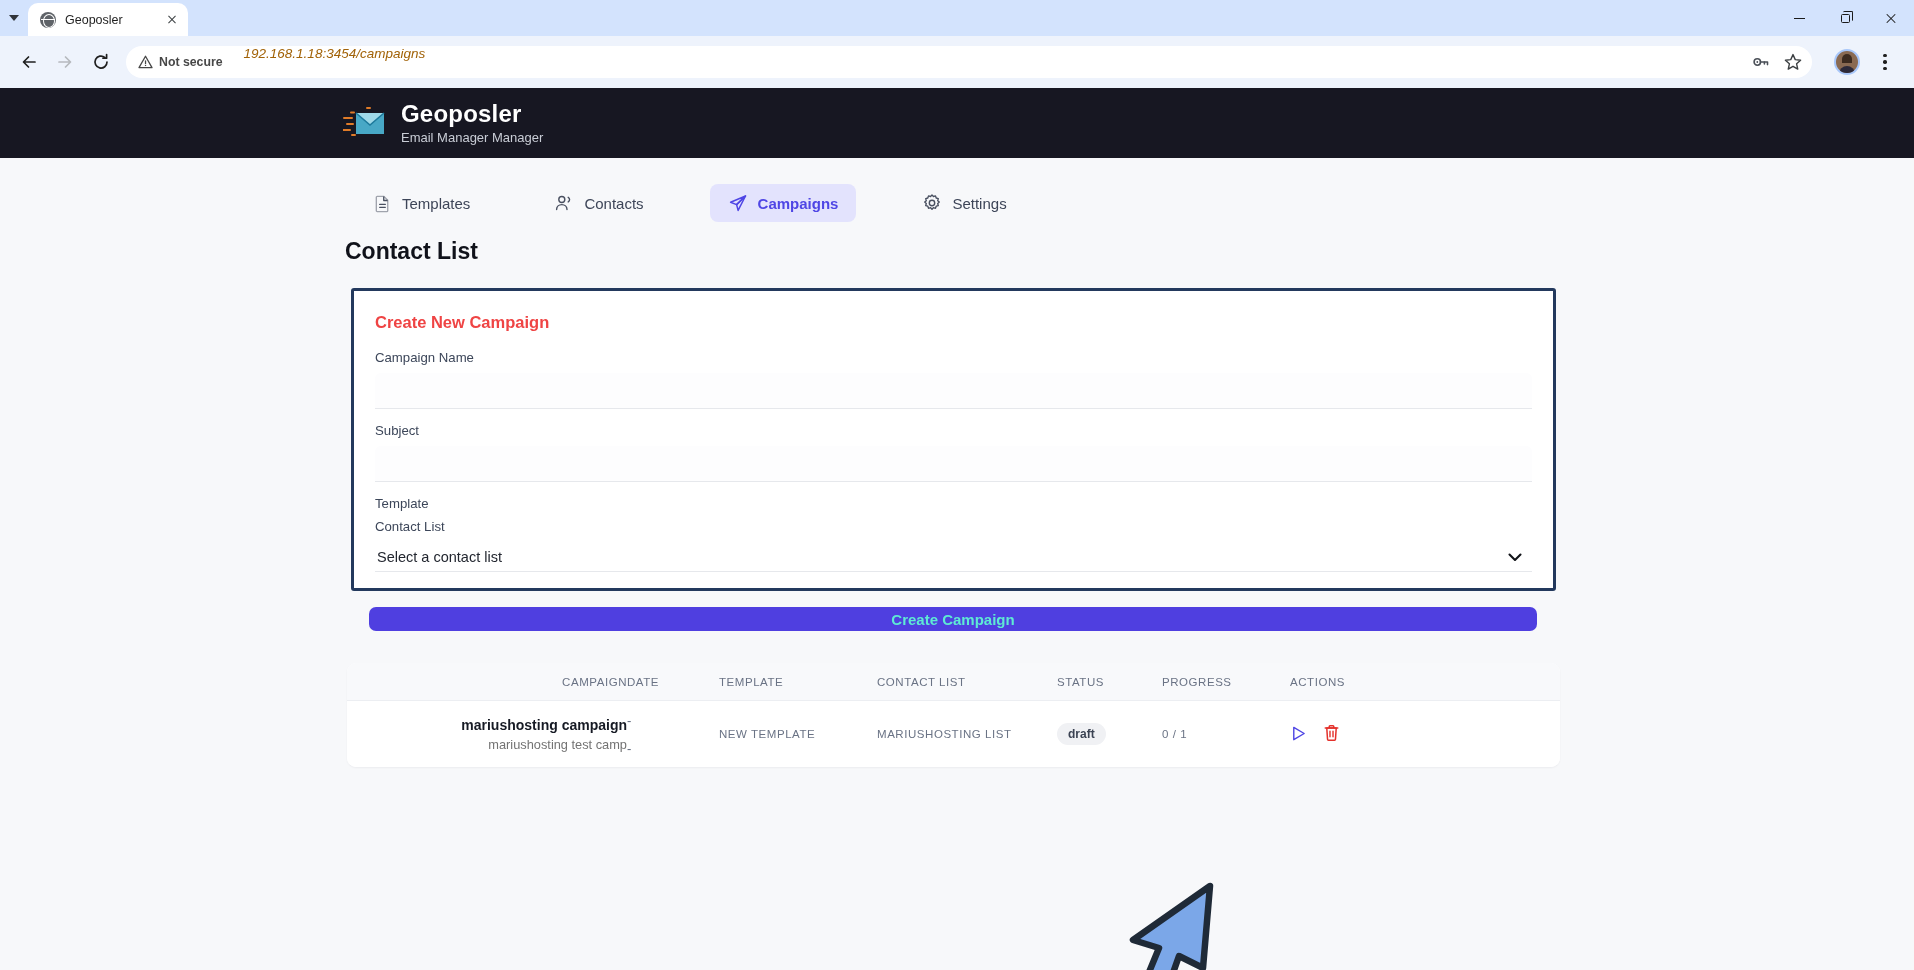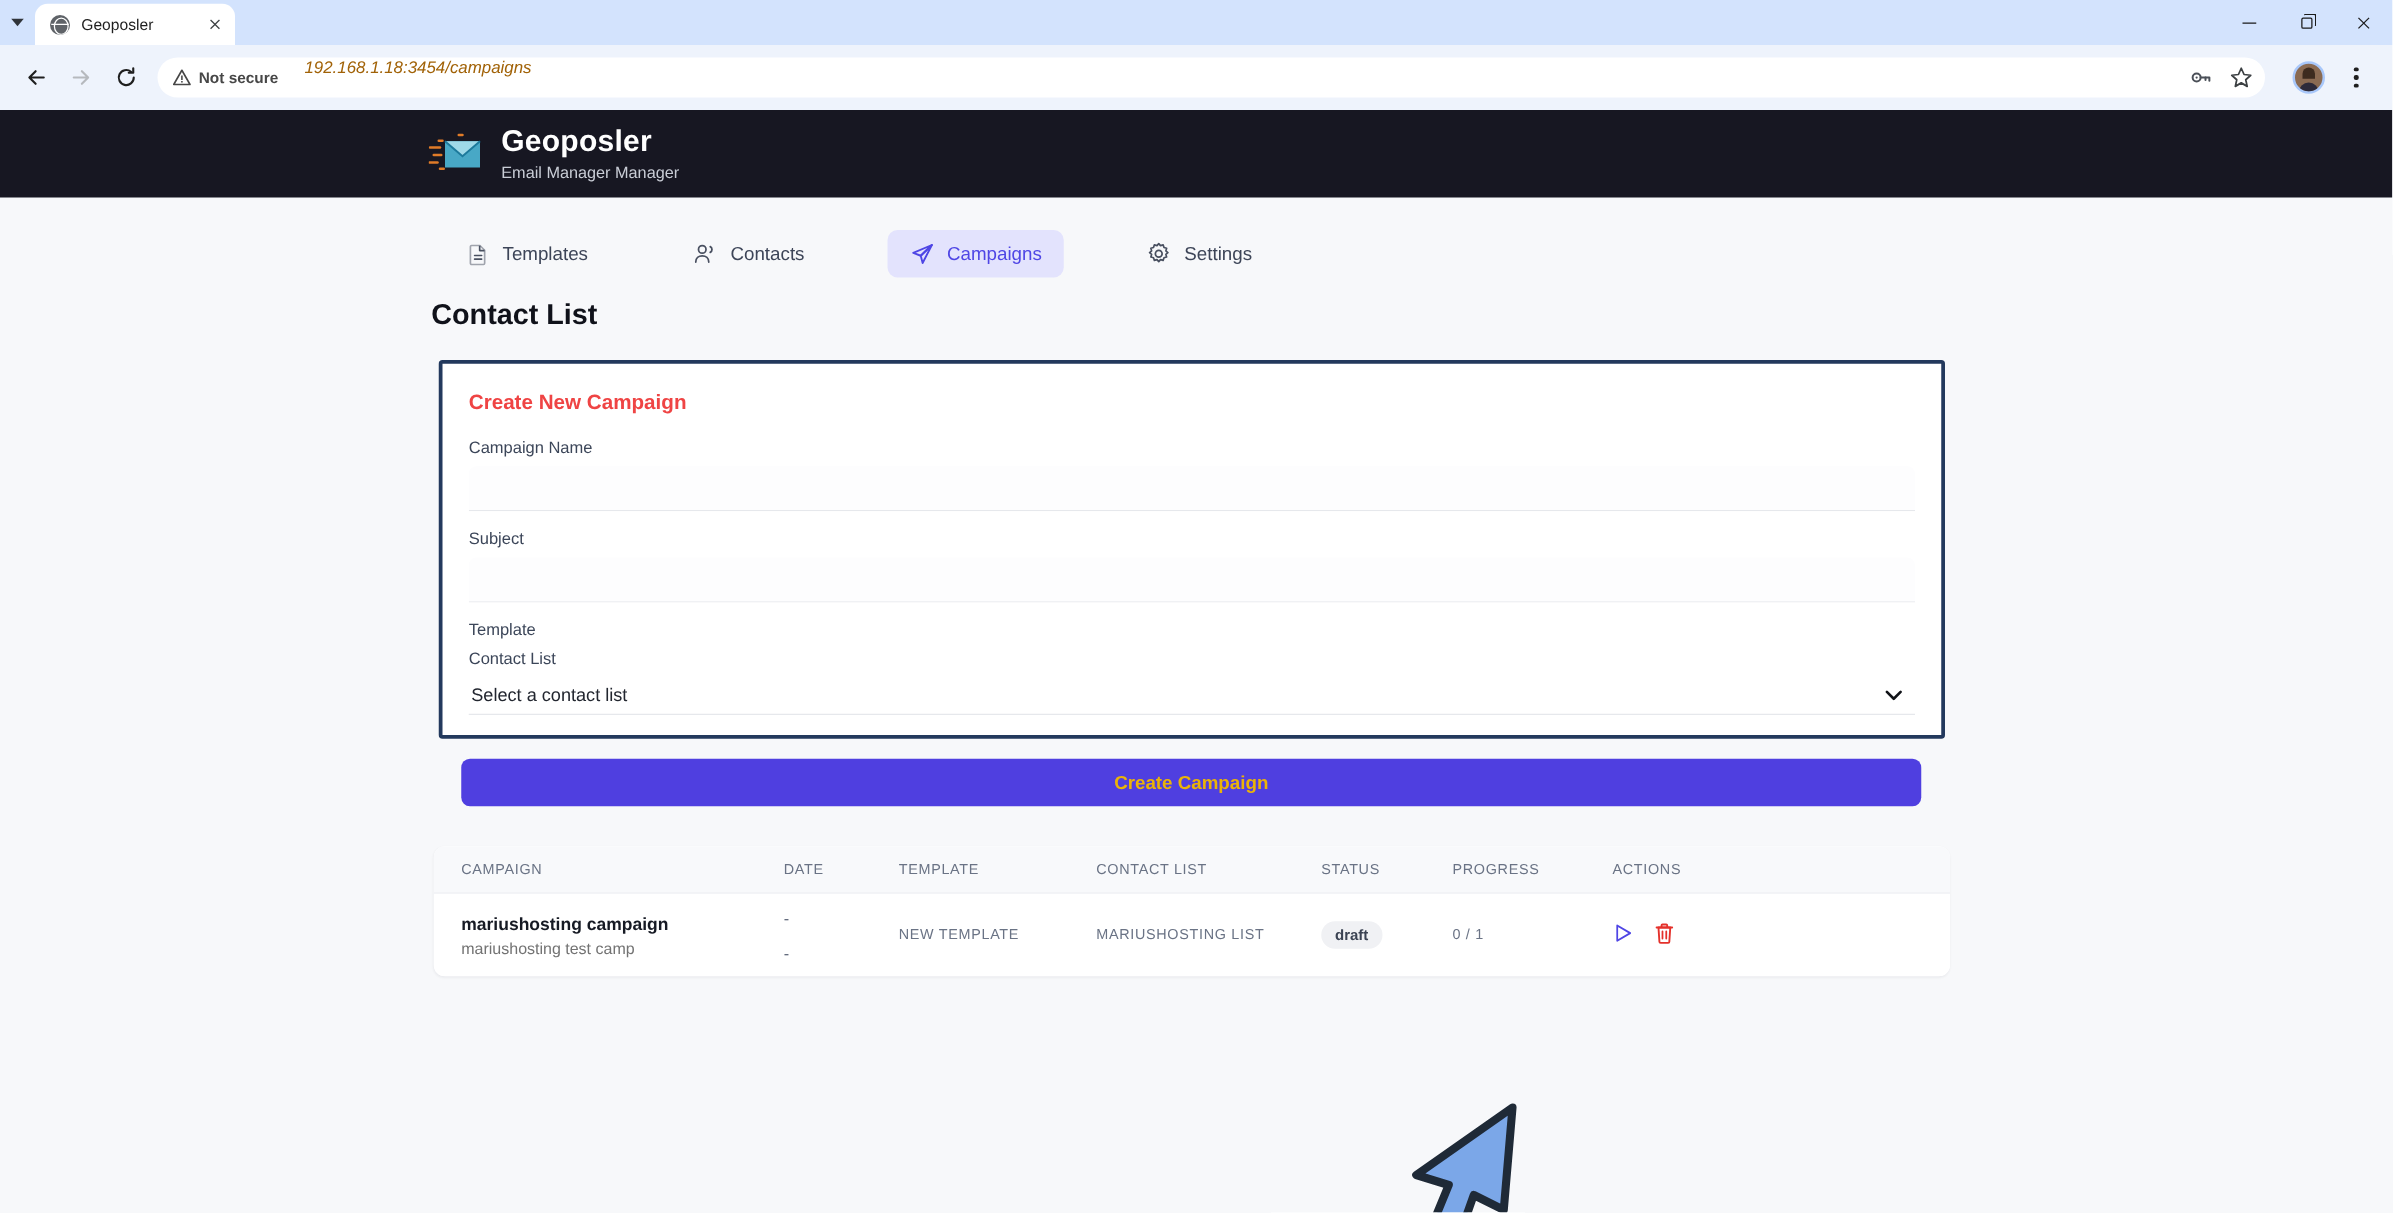--- a/index.html
+++ b/index.html
@@ -220,21 +220,21 @@
     padding-top: 16px;
     height: 74px;
   }
   .navtab {
     display: flex; align-items: center; gap: 10px;
     padding: 9px 18px;
     border-radius: 8px;
     font-size: 15px;
     color: #3d4558;
   }
-  .navtab.active { background: #e3e3fd; color: #4f46e5; }
+  .navtab.active { background: #e3e3fd; color: #4f46e5; font-weight: bold; }
   .navtab .ic { display: flex; align-items: center; }
 
   .page-title {
     font-size: 23px; font-weight: bold; color: #10121a;
     margin-left: 345px; margin-top: 6px;
   }
 
   .form-panel {
     margin-left: 351px;
     margin-top: 23px;
@@ -276,25 +276,25 @@
   }
   .field-select .chev {
     position: absolute; right: 10px; top: 50%;
     transform: translateY(-50%);
   }
 
   .create-btn {
     margin-left: 369px;
     margin-top: 16px;
     width: 1168px;
-    height: 38px;
+    height: 24px;
     background: #4f3fe0;
     border-radius: 7px;
     display: flex; align-items: center; justify-content: center;
-    color: #eab308; font-size: 15px; font-weight: bold;
+    color: #5eead4; font-size: 15px; font-weight: bold;
   }
 
   .table-card {
     margin-left: 347px;
     margin-top: 32px;
     width: 1213px;
     background: #ffffff;
     border-radius: 9px;
     overflow: hidden;
     box-shadow: 0 1px 2px rgba(16,24,40,0.05);
@@ -304,21 +304,21 @@
     height: 38px;
     display: flex; align-items: center;
     border-bottom: 1px solid #eceef2;
   }
   .thead > div, .trow > div {
     font-size: 11.5px;
     letter-spacing: 0.55px;
     color: #6a7385;
     text-transform: uppercase;
   }
-  .c-campaign { width: 280px; padding-left: 22px; }
+  .c-campaign { width: 280px; padding-left: 22px; text-align: right; }
   .c-date     { width: 92px; }
   .c-template { width: 158px; }
   .c-list     { width: 180px; }
   .c-status   { width: 105px; }
   .c-progress { width: 128px; }
   .c-actions  { width: 160px; }
 
   .trow {
     height: 66px;
     display: flex; align-items: center;

